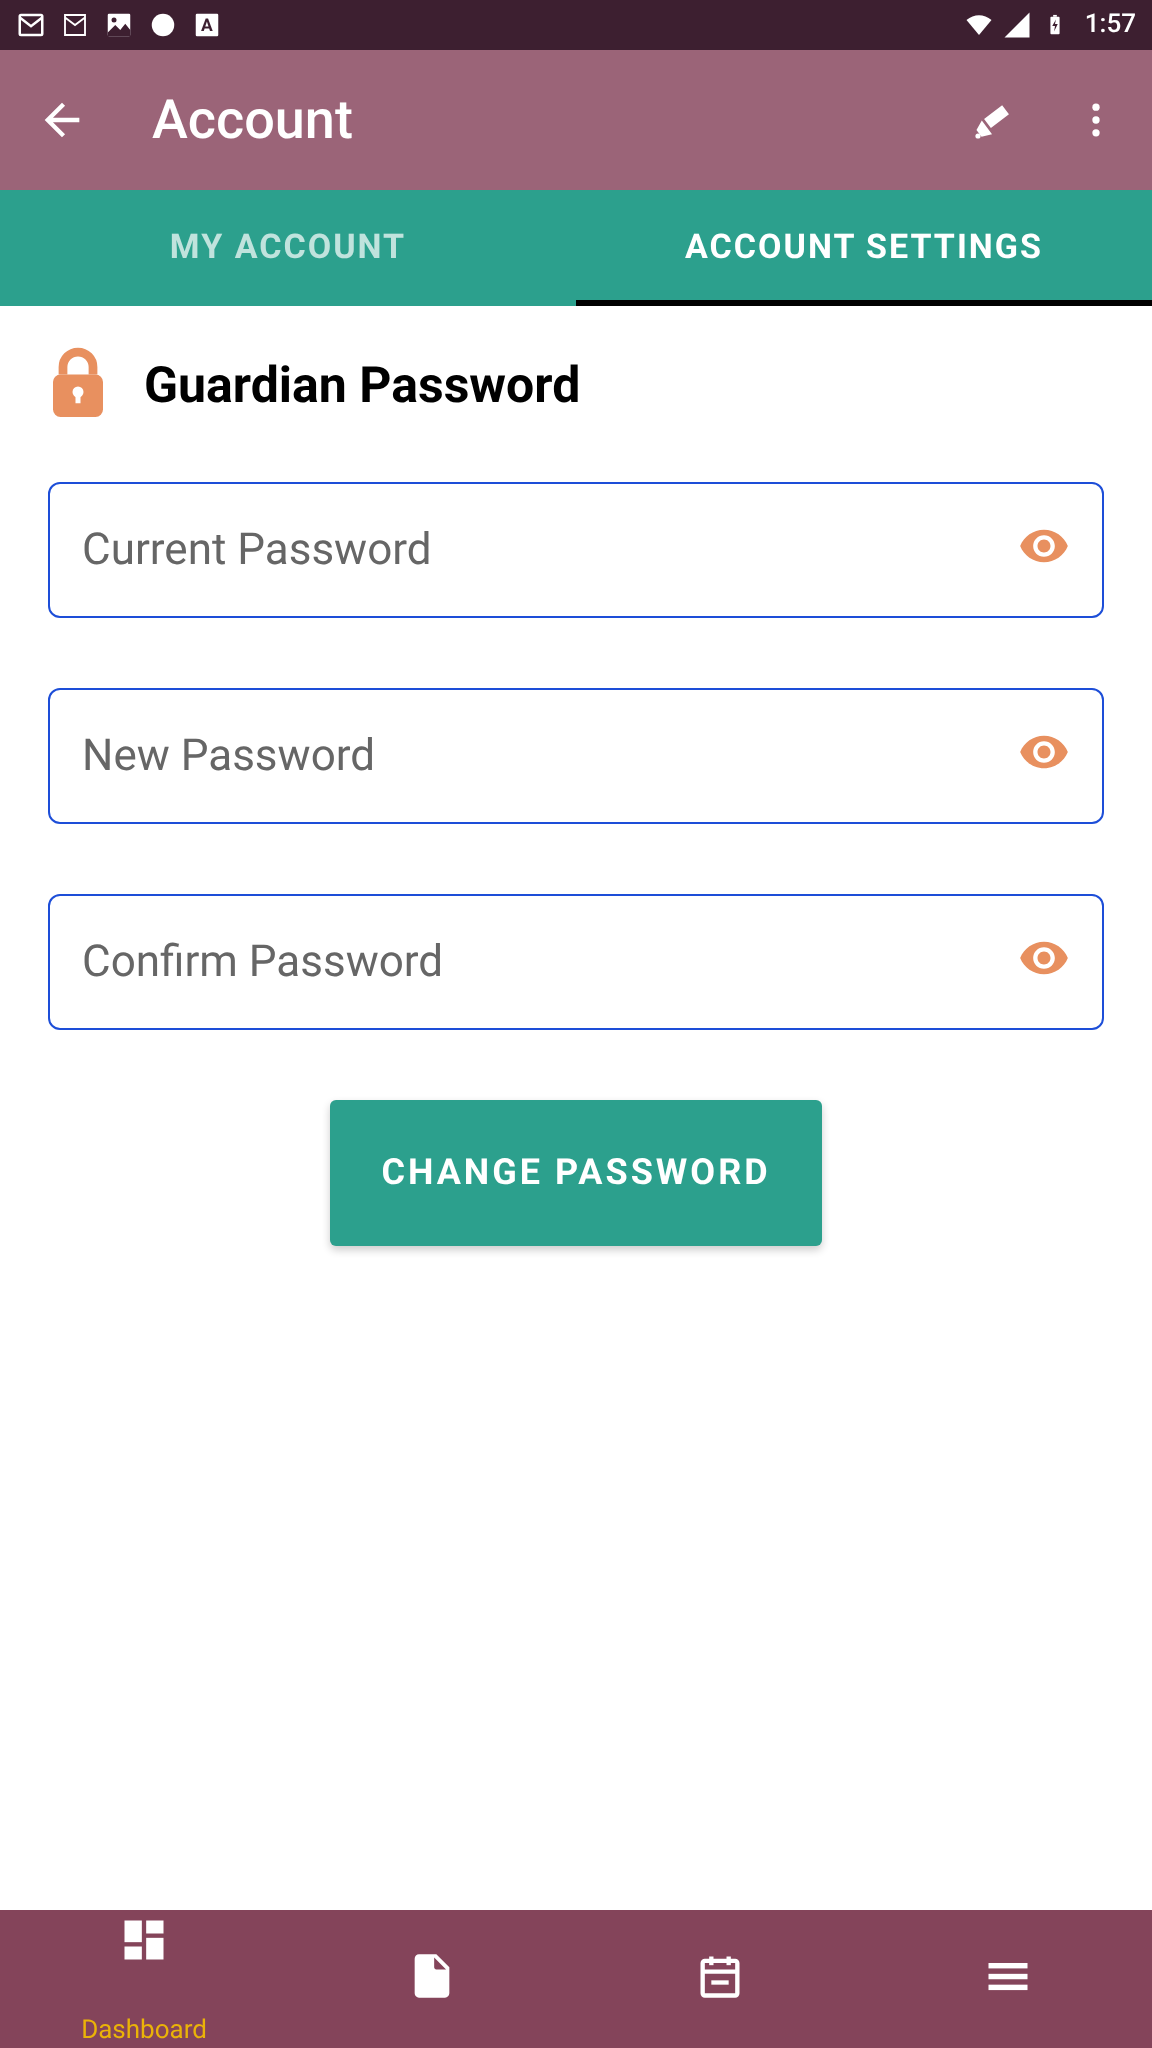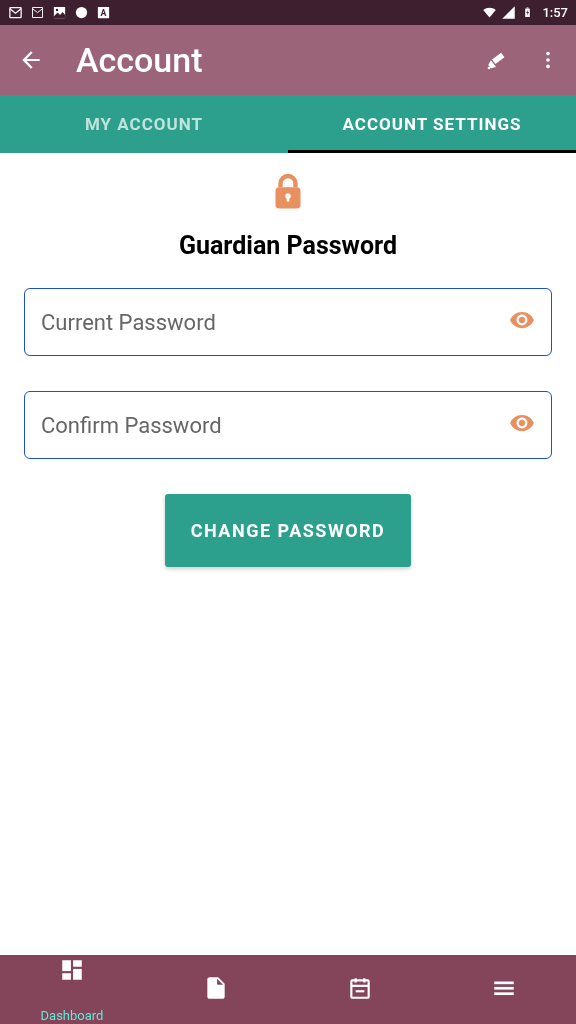--- a/index.html
+++ b/index.html
@@ -60,21 +60,21 @@
     .back-btn {
       width: 30px;
       height: 30px;
       display: flex;
       align-items: center;
       justify-content: center;
       margin-right: 30px;
       cursor: pointer;
     }
     .app-title {
-      font-size: 34px;
+      font-size: 27px;
       font-weight: 500;
     }
     .app-bar-actions {
       margin-left: auto;
       display: flex;
       gap: 28px;
       align-items: center;
     }
     .action-btn {
       width: 24px;
@@ -119,21 +119,20 @@
     
     .content {
       flex: 1;
       padding: 20px 24px;
     }
     .section-header {
       display: flex;
       align-items: center;
       gap: 18px;
       margin-bottom: 28px;
-      flex-direction: column;
     }
     .lock-icon {
       width: 30px;
       height: 36px;
     }
     .section-title {
       font-size: 25px;
       font-weight: 700;
       color: #000;
     }
@@ -181,21 +180,21 @@
       height: 69px;
       background: #84445a;
       display: flex;
     }
     .nav-item {
       flex: 1;
       display: flex;
       flex-direction: column;
       align-items: center;
       justify-content: center;
-      color: #5eead4;
+      color: #eab308;
       cursor: pointer;
       gap: 21px;
     }
     .nav-icon {
       width: 26px;
       height: 26px;
     }
     .nav-label {
       font-size: 13px;
     }
@@ -301,20 +300,28 @@
 
   <div class="input-wrapper">
     <input type="password" class="input-field" placeholder="Current Password" style="">
     <span>
       <svg class="eye-icon" viewBox="0 0 24 24" fill="#e8905f">
           <path d="M12 4.5C7 4.5 2.73 7.61 1 12c1.73 4.39 6 7.5 11 7.5s9.27-3.11 11-7.5c-1.73-4.39-6-7.5-11-7.5zM12 17c-2.76 0-5-2.24-5-5s2.24-5 5-5 5 2.24 5 5-2.24 5-5 5zm0-8c-1.66 0-3 1.34-3 3s1.34 3 3 3 3-1.34 3-3-1.34-3-3-3z"></path>
         </svg>
     </span>
   </div>
 
+  <div class="input-wrapper">
+    <input type="password" class="input-field" placeholder="New Password" style="">
+    <span>
+      <svg class="eye-icon" viewBox="0 0 24 24" fill="#e8905f">
+          <path d="M12 4.5C7 4.5 2.73 7.61 1 12c1.73 4.39 6 7.5 11 7.5s9.27-3.11 11-7.5c-1.73-4.39-6-7.5-11-7.5zM12 17c-2.76 0-5-2.24-5-5s2.24-5 5-5 5 2.24 5 5-2.24 5-5 5zm0-8c-1.66 0-3 1.34-3 3s1.34 3 3 3 3-1.34 3-3-1.34-3-3-3z"></path>
+        </svg>
+    </span>
+  </div>
 
   <div class="input-wrapper">
     <input type="password" class="input-field" placeholder="Confirm Password" style="">
     <span>
       <svg class="eye-icon" viewBox="0 0 24 24" fill="#e8905f">
           <path d="M12 4.5C7 4.5 2.73 7.61 1 12c1.73 4.39 6 7.5 11 7.5s9.27-3.11 11-7.5c-1.73-4.39-6-7.5-11-7.5zM12 17c-2.76 0-5-2.24-5-5s2.24-5 5-5 5 2.24 5 5-2.24 5-5 5zm0-8c-1.66 0-3 1.34-3 3s1.34 3 3 3 3-1.34 3-3-1.34-3-3-3z"></path>
         </svg>
     </span>
   </div>
 

